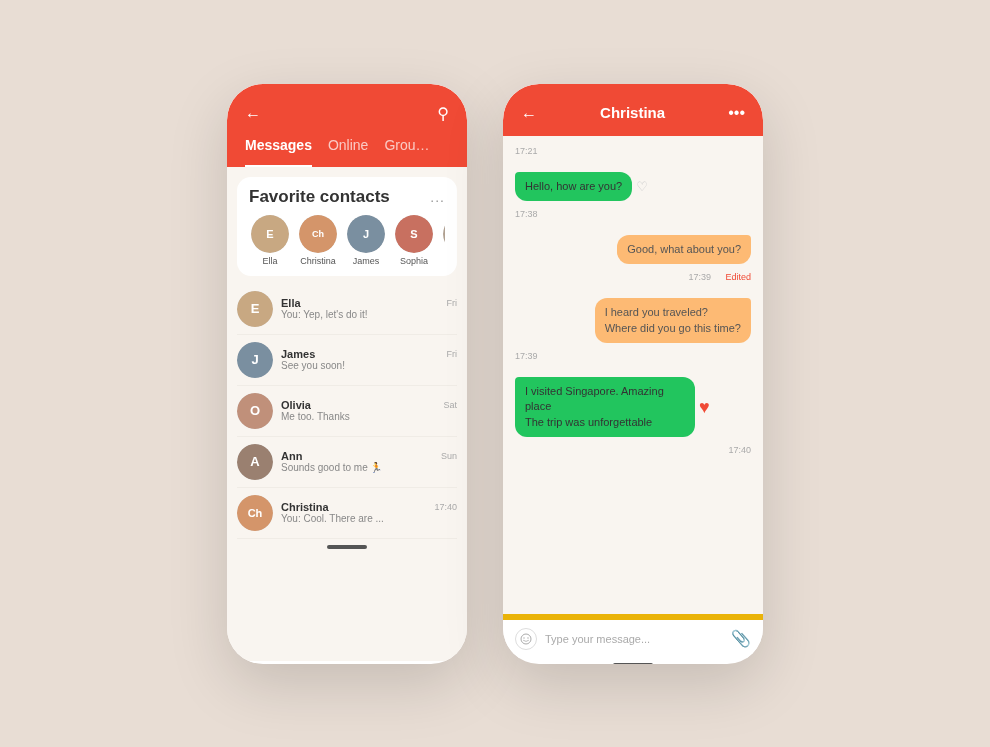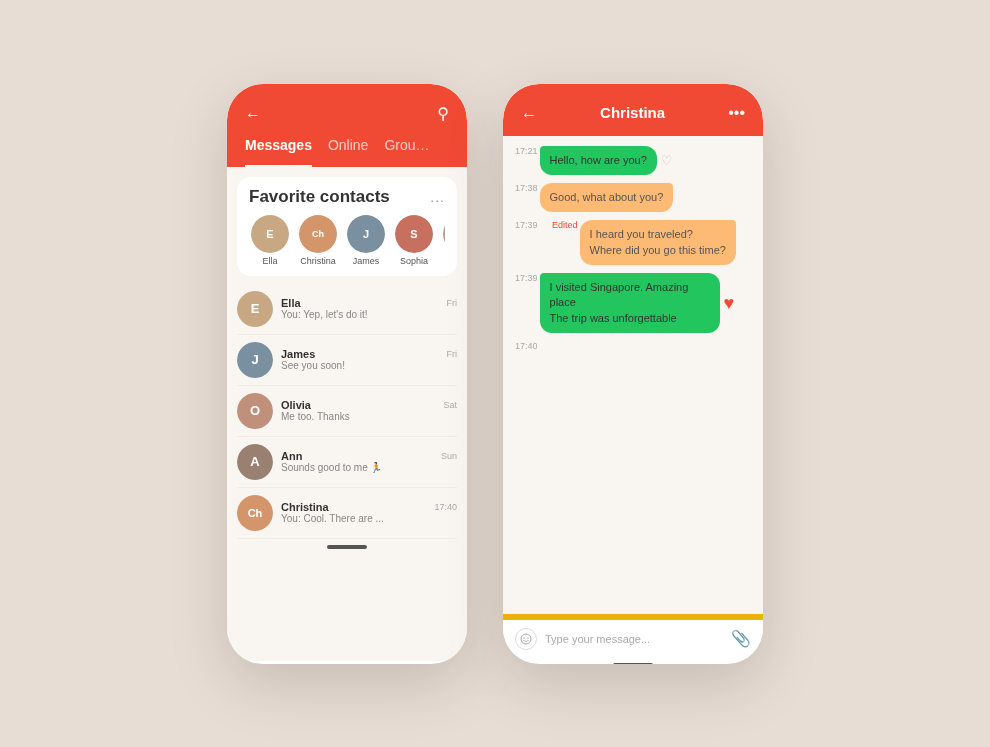--- a/index.html
+++ b/index.html
@@ -244,22 +244,22 @@
       overflow: hidden;
       padding: 10px 12px;
       display: flex;
       flex-direction: column;
       gap: 8px;
     }
 
     
     .msg-group {
       display: flex;
-      flex-direction: row;
-      gap: 2px;
+      flex-direction: column;
+      gap: 14px;
     }
 
     .msg-time {
       font-size: 9px;
       color: #aaa;
       margin-bottom: 2px;
     }
 
     .msg-time .edited {
       color: #f04a35;
@@ -523,21 +523,21 @@
 
       <div class="msg-group">
         <div class="msg-time">17:21</div>
         <div class="msg-row received">
           <div class="msg-bubble received">Hello, how are you?</div>
           <span class="msg-action">♡</span>
         </div>
       </div>
 
       <div class="msg-group">
-        <div class="msg-time" style="text-align:center;">17:38</div>
+        <div class="msg-time" style="text-align:left;">17:38</div>
         <div class="msg-row sent">
           <div class="msg-bubble sent">Good, what about you?</div>
         </div>
       </div>
 
       <div class="msg-group">
         <div class="msg-time" style="text-align:right;">17:39 <span class="edited">Edited</span></div>
         <div class="msg-row sent">
           <div class="msg-bubble sent">I heard you traveled?<br>Where did you go this time?</div>
         </div>

